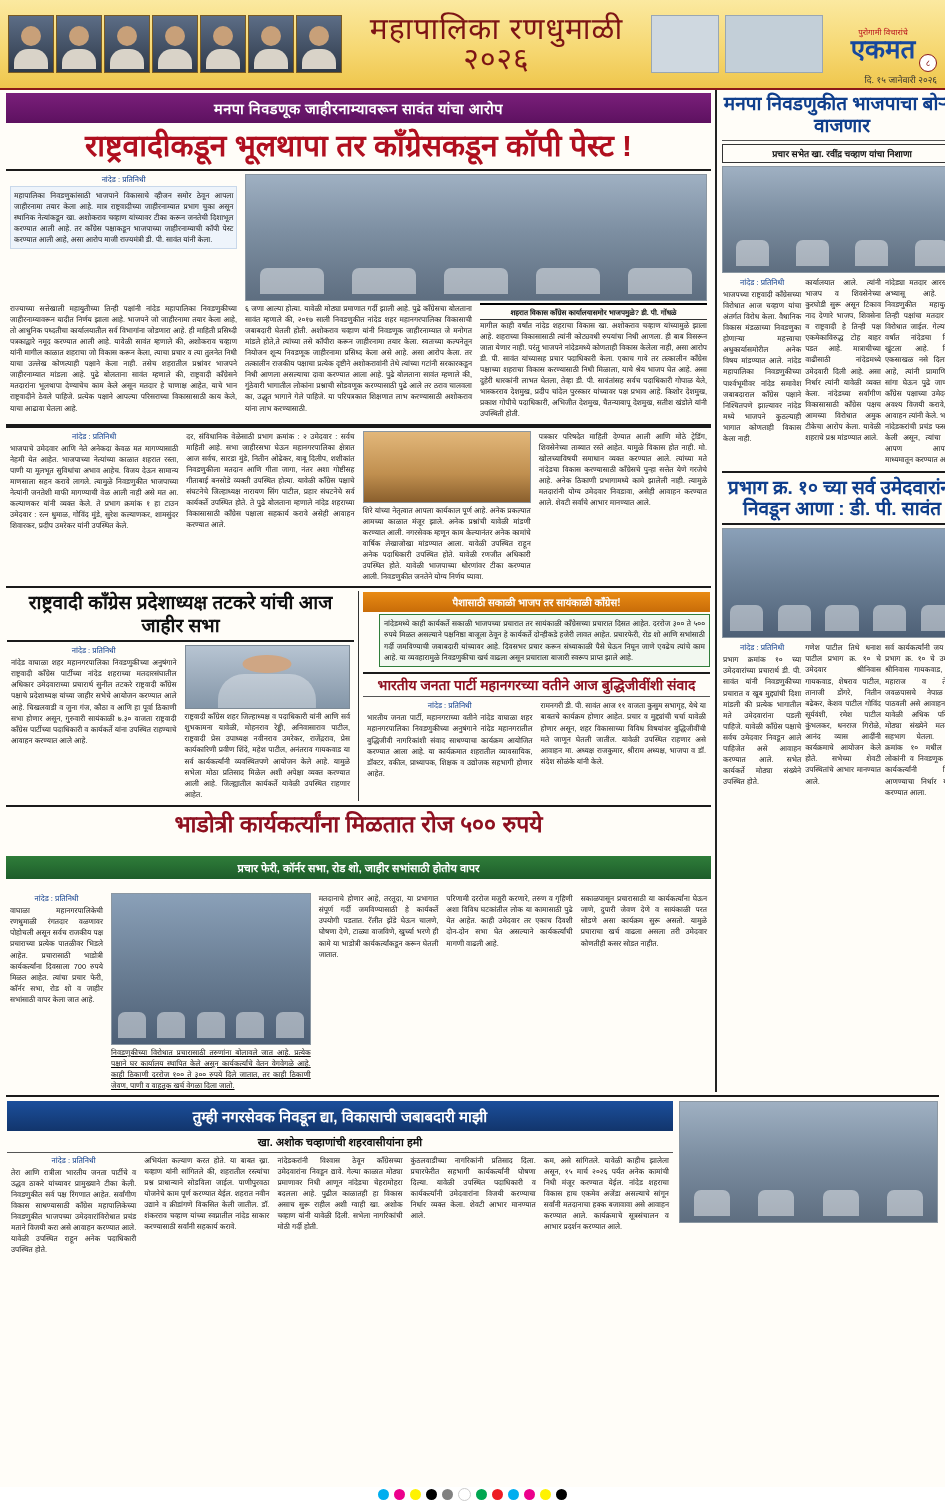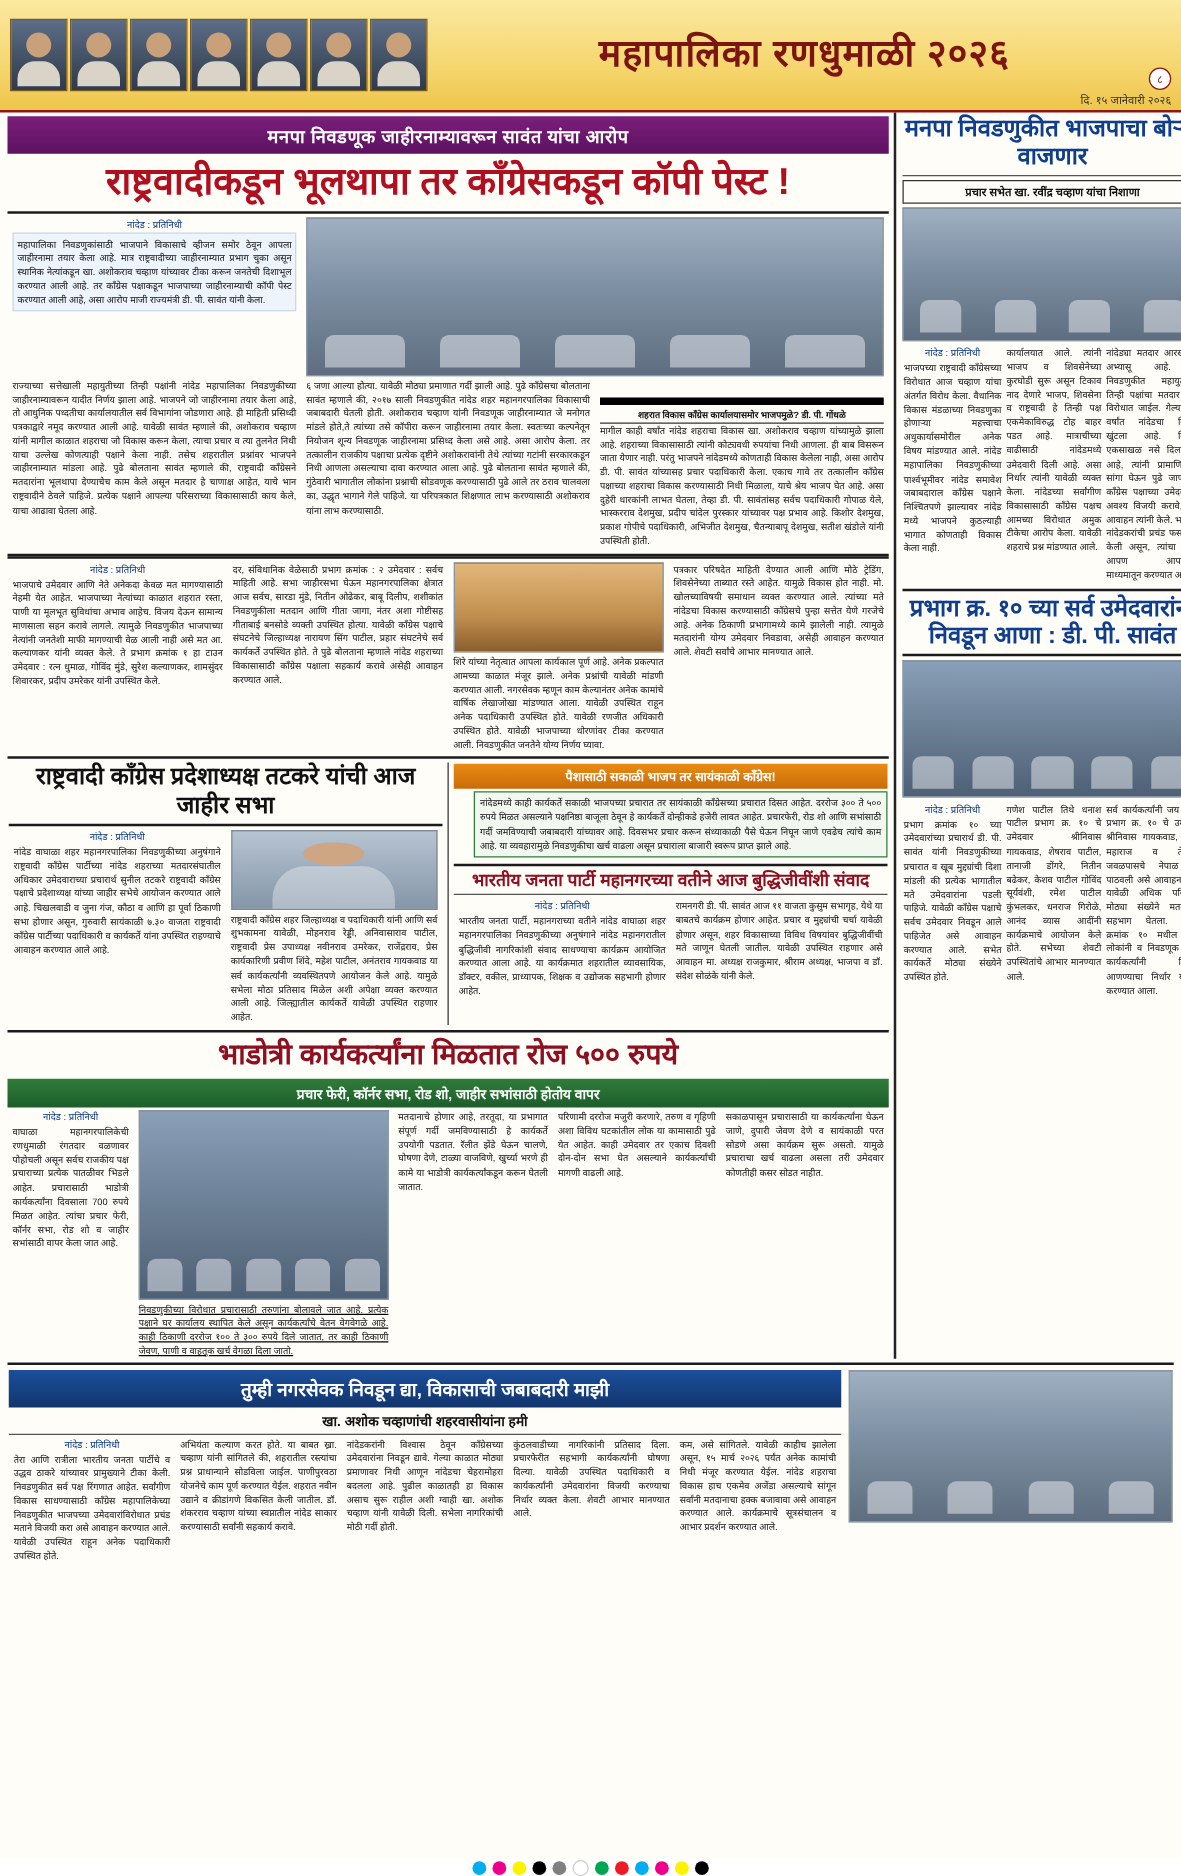--- a/index.html
+++ b/index.html
@@ -7,21 +7,21 @@
   .page{width:945px;height:1501px;background:#fffdf8;position:relative;overflow:hidden;box-sizing:border-box;}
 
   
   .masthead{height:88px;background:linear-gradient(180deg,#fbe9a0 0%,#f6d873 55%,#efc64c 100%);
             border-bottom:2px solid #8a1a1a;display:flex;align-items:center;position:relative;}
   .mast-photos{display:flex;gap:2px;padding-left:8px;}
   .mast-photo{width:44px;height:56px;background:linear-gradient(180deg,#5c6d86,#2f3a4a);border:1px solid #7a5b22;}
   .mast-photo i{display:block;width:20px;height:20px;border-radius:50%;background:#c8a079;margin:10px auto 0;}
   .mast-photo b{display:block;width:34px;height:20px;border-radius:14px 14px 0 0;background:#d9d3c8;margin:3px auto 0;}
   .mast-title{flex:1;text-align:center;}
-  .mast-title .t1{font-size:30px;font-weight:bold;color:#7d1414;letter-spacing:1px;line-height:1;}
+  .mast-title .t1{font-size:30px;font-weight:normal;color:#7d1414;letter-spacing:1px;line-height:1;}
   .mast-right{display:flex;align-items:center;gap:6px;padding-right:8px;}
   .mast-build{width:66px;height:56px;background:#cfd8e0;border:1px solid #9aa7b2;}
   .mast-build2{width:96px;height:56px;background:#c3cfd8;border:1px solid #9aa7b2;}
   .logo{width:108px;text-align:center;}
   .logo .tag{font-size:8px;color:#b8111b;}
   .logo .nm{font-size:26px;font-weight:bold;color:#17489e;line-height:0.95;}
   .mast-date{position:absolute;right:8px;bottom:2px;font-size:9px;color:#333;}
   .pagenum{position:absolute;right:8px;top:54px;width:16px;height:16px;border:1px solid #8a1a1a;border-radius:50%;
            font-size:9px;text-align:center;line-height:16px;color:#8a1a1a;background:#fff;}
 
@@ -99,20 +99,28 @@
           <b></b>
         </div>
       <div class="mast-photo">
           <i></i>
           <b></b>
         </div>
     </div>
     <div class="mast-title">
       <div class="t1">महापालिका रणधुमाळी २०२६</div>
     </div>
+    <div class="mast-right">
+      <div class="mast-build"></div>
+      <div class="mast-build2"></div>
+      <div class="logo">
+        <div class="tag">पुरोगामी विचारांचे</div>
+        <div class="nm">एकमत</div>
+      </div>
+    </div>
     <div class="pagenum">८</div>
     <div class="mast-date">दि. १५ जानेवारी २०२६</div>
   </div>
 
   <table style="width:945px;table-layout:fixed;">
     <tbody>
         <tr>
 
       <td style="width:705px;vertical-align:top;padding:3px 4px 0 6px;">
 
@@ -145,21 +153,21 @@
         <table style="width:100%;table-layout:fixed;margin-top:2px;">
           <tbody>
                 <tr>
             <td style="width:33.3%;vertical-align:top;" class="col">
               <div class="body">राज्याच्या सत्तेखाली महायुतीच्या तिन्ही पक्षांनी नांदेड महापालिका निवडणुकीच्या जाहीरनाम्यावरून यादीत निर्णय झाला आहे. भाजपने जो जाहीरनामा तयार केला आहे, तो आधुनिक पध्दतीचा कार्यालयातील सर्व विभागांना जोडणारा आहे. ही माहिती प्रसिध्दी पत्रकाद्वारे नमूद करण्यात आली आहे. यावेळी सावंत म्हणाले की, अशोकराव चव्हाण यांनी मागील काळात शहराचा जो विकास करून केला, त्याचा प्रचार व त्या तुलनेत निधी याचा उल्लेख कोणत्याही पक्षाने केला नाही. तसेच शहरातील प्रश्नांवर भाजपने जाहीरनाम्यात मांडला आहे. पुढे बोलताना सावंत म्हणाले की, राष्ट्रवादी काँग्रेसने मतदारांना भूलथापा देण्याचेच काम केले असून मतदार हे चाणाक्ष आहेत, याचे भान राष्ट्रवादीने ठेवले पाहिजे. प्रत्येक पक्षाने आपल्या परिसराच्या विकासासाठी काय केले, याचा आढावा घेतला आहे.</div>
             </td>
             <td style="width:33.3%;vertical-align:top;" class="col">
               <div class="body">६ जणा आल्या होत्या. यावेळी मोठ्या प्रमाणात गर्दी झाली आहे. पुढे काँग्रेसचा बोलताना सावंत म्हणाले की, २०१७ साली निवडणुकीत नांदेड शहर महानगरपालिका विकासाची जबाबदारी घेतली होती. अशोकराव चव्हाण यांनी निवडणूक जाहीरनाम्यात जे मनोगत मांडले होते,ते त्यांच्या तसे कॉपीरा करून जाहीरनामा तयार केला. स्वतःच्या कल्पनेतून नियोजन शून्य निवडणूक जाहीरनामा प्रसिध्द केला असे आहे. असा आरोप केला. तर तत्कालीन राजकीय पक्षाचा प्रत्येक दृष्टीने अशोकरावांनी तेथे त्यांच्या गटांनी सरकारकडून निधी आणला असल्याचा दावा करण्यात आला आहे. पुढे बोलताना सावंत म्हणाले की, गुंठेवारी भागातील लोकांना प्रश्नाची सोडवणूक करण्यासाठी पुढे आले तर ठराव चालवला का, उद्धृत भागाने गेले पाहिजे. या परिपत्रकात शिक्षणात लाभ करण्यासाठी अशोकराव यांना लाभ करण्यासाठी.</div>
             </td>
             <td style="width:33.3%;vertical-align:top;" class="col">
-              <div class="cap" style="border-top:6px solid #000000;border-bottom:1px solid #333;margin-top:15px;">शहरात विकास काँग्रेस कार्यालयासमोर भाजपमुळे? डी. पी. गोंधळे</div>
+              <div class="cap" style="border-top:2px solid #000000;border-bottom:1px solid #333;">शहरात विकास काँग्रेस कार्यालयासमोर भाजपमुळे? डी. पी. गोंधळे</div>
               <div class="body">मागील काही वर्षांत नांदेड शहराचा विकास खा. अशोकराव चव्हाण यांच्यामुळे झाला आहे. शहराच्या विकासासाठी त्यांनी कोट्यवधी रुपयांचा निधी आणला. ही बाब विसरून जाता येणार नाही. परंतु भाजपने नांदेडमध्ये कोणताही विकास केलेला नाही, असा आरोप डी. पी. सावंत यांच्यासह प्रचार पदाधिकारी केला. एकाच गावे तर तत्कालीन काँग्रेस पक्षाच्या शहराचा विकास करण्यासाठी निधी मिळाला, याचे श्रेय भाजप घेत आहे. असा दुहेरी धारकांनी लाभत घेतला, तेव्हा डी. पी. सावंतांसह सर्वच पदाधिकारी गोपाळ येले, भास्करराव देशमुख, प्रदीप चांदेल पुरस्कार यांच्यावर पक्ष प्रभाव आहे. किशोर देशमुख, प्रकाश गोपीचे पदाधिकारी, अभिजीत देशमुख, चैतन्याबापू देशमुख, सतीश खंडोले यांनी उपस्थिती होती.</div>
             </td>
           </tr>
         </tbody>
             </table>
 
         <div class="rule" style="margin-top:4px;"></div>
 
         <div class="rule"></div>
         <table style="width:100%;table-layout:fixed;margin-top:3px;">
@@ -228,21 +236,21 @@
               </tbody>
                     </table>
             </td>
           </tr>
         </tbody>
             </table>
 
         <div class="rule" style="margin-top:4px;"></div>
 
         <div class="head-maroon" style="font-size:23px;padding:4px 0;">भाडोत्री कार्यकर्त्यांना मिळतात रोज ५०० रुपये</div>
-        <div class="band-green" style="margin:2px 0;">प्रचार फेरी, कॉर्नर सभा, रोड शो, जाहीर सभांसाठी होतोय वापर</div>
+        <div class="band-green" style="margin:14px 0;">प्रचार फेरी, कॉर्नर सभा, रोड शो, जाहीर सभांसाठी होतोय वापर</div>
         <table style="width:100%;table-layout:fixed;margin-top:2px;">
           <tbody>
                 <tr>
             <td style="width:14%;vertical-align:top;" class="col">
               <div class="byline">नांदेड : प्रतिनिधी</div>
               <div class="body">वाघाळा महानगरपालिकेची रणधुमाळी रंगतदार वळणावर पोहोचली असून सर्वच राजकीय पक्ष प्रचाराच्या प्रत्येक पातळीवर भिडले आहेत. प्रचारासाठी भाडोत्री कार्यकर्त्यांना दिवसाला 700 रुपये मिळत आहेत. त्यांचा प्रचार फेरी, कॉर्नर सभा, रोड शो व जाहीर सभांसाठी वापर केला जात आहे.</div>
             </td>
             <td style="width:30%;vertical-align:top;text-decoration:underline;" class="col">
               <div class="photo crowd" style="height:150px;">
                 <div class="heads">

